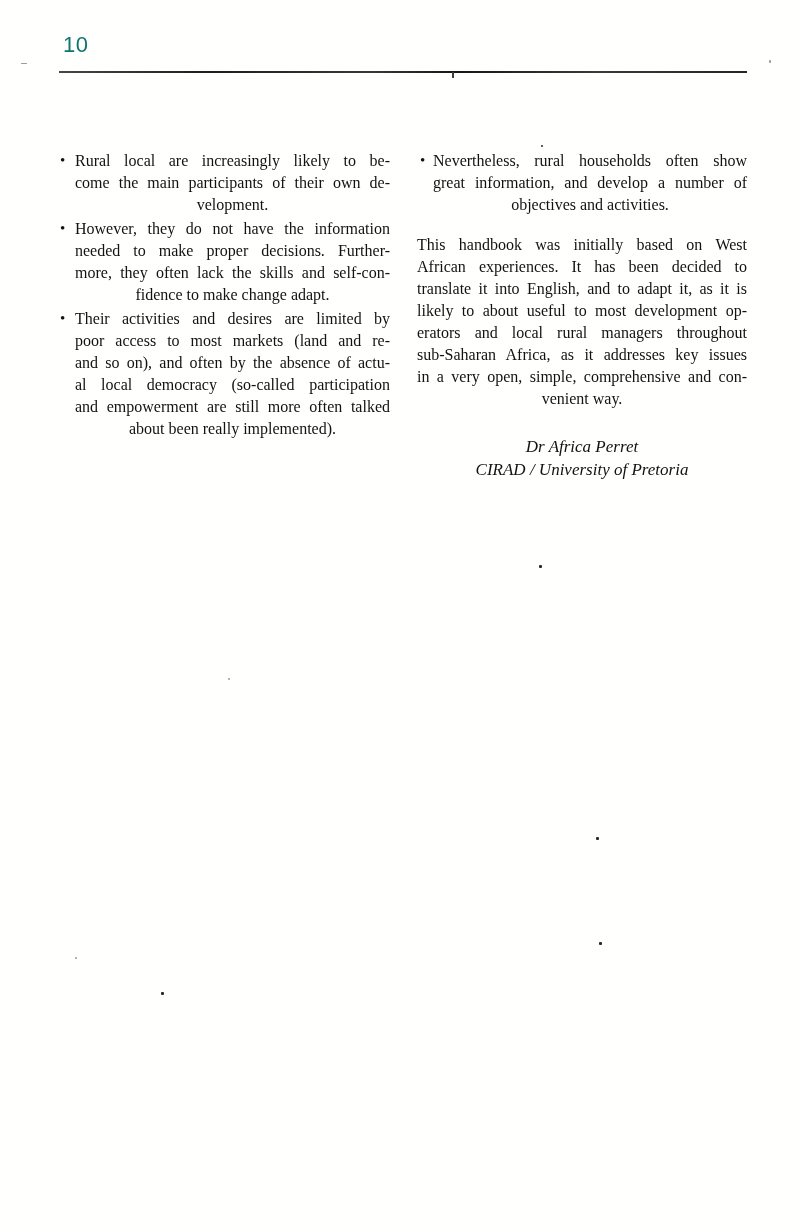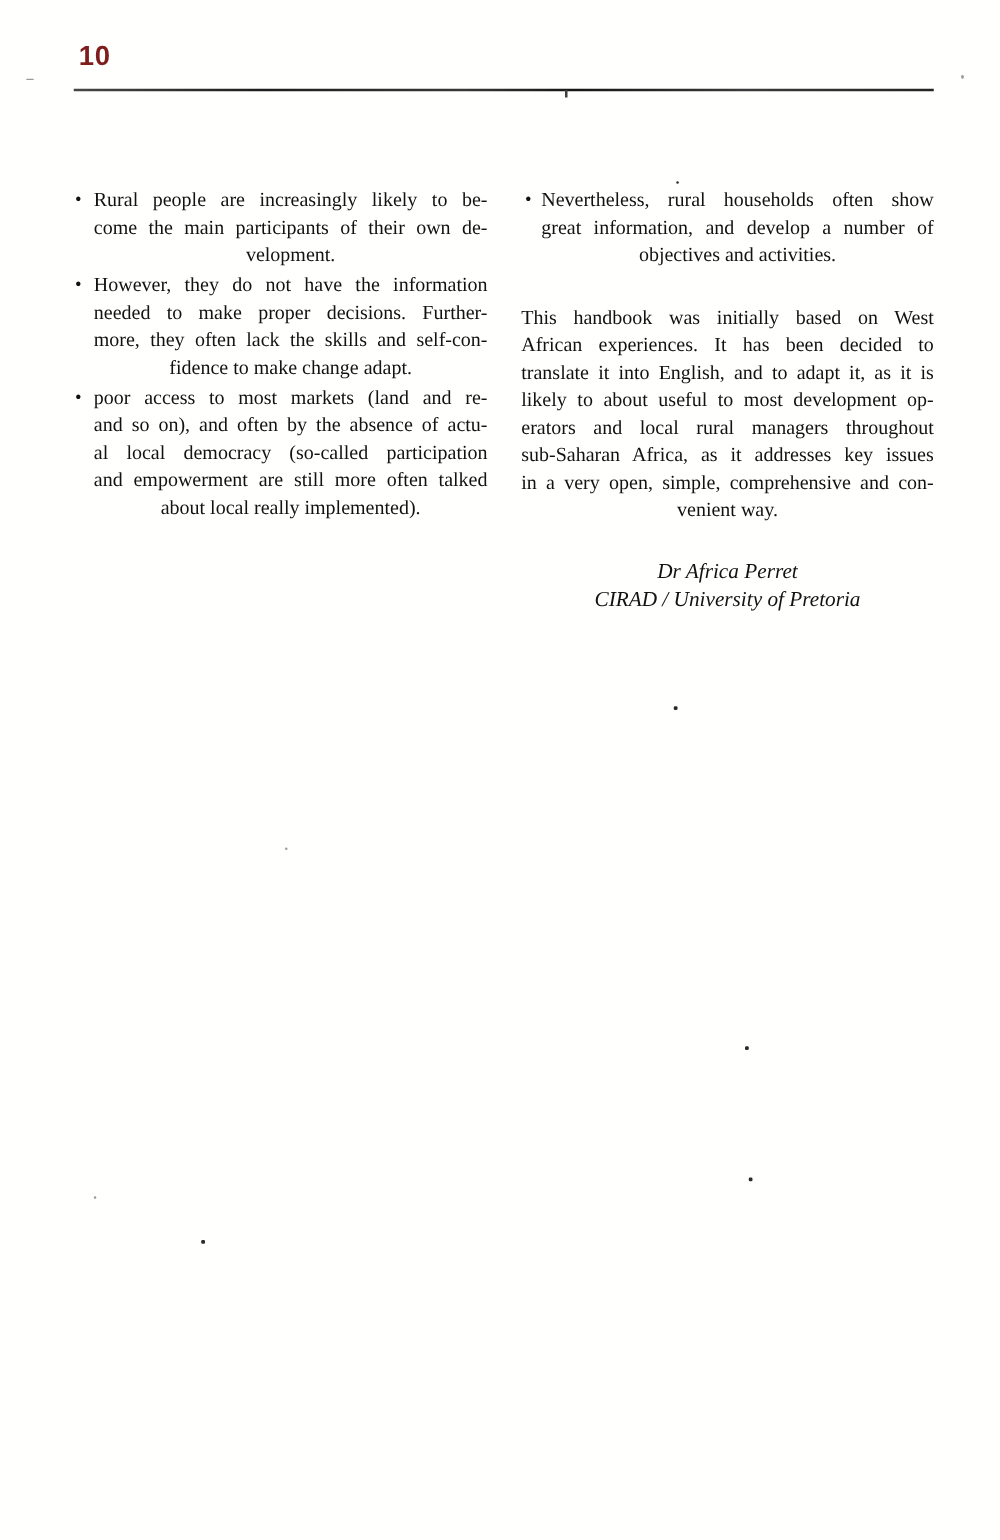--- a/index.html
+++ b/index.html
@@ -14,24 +14,24 @@
     background: #fffffe;
     font-family: "Liberation Serif", serif;
     color: #121212;
     overflow: hidden;
   }
   .page-number {
     position: absolute;
     left: 63px;
     top: 32px;
     font-family: "Liberation Sans", sans-serif;
-    font-weight: 700;
+    font-weight: 400;
     font-size: 22px;
     letter-spacing: 0.5px;
-    color: #7f1d1d;
+    color: #0f766e;
   }
   .header-rule {
     position: absolute;
     left: 59px;
     top: 71px;
     width: 688px;
     height: 2px;
     background: linear-gradient(90deg, #474747, #1d1d1d 22%, #383838 45%, #161616 58%, #3a3a3a 78%, #242424);
   }
   .header-rule-tick {
@@ -64,21 +64,21 @@
     font-size: 15px;
     color: #111;
   }
   .line { white-space: normal; }
   .jline {
     text-align: justify;
     text-align-last: justify;
   }
   .lastline { text-align: center; }
 
-  .closing-paragraph { margin-top: 28px; }
+  .closing-paragraph { margin-top: 18px; }
   .signature {
     margin-top: 25px;
     font-style: italic;
     font-size: 17px;
     line-height: 23px;
   }
 
   .speck {
     position: absolute;
     background: #2a2a2a;
@@ -92,40 +92,41 @@
 <div class="page">
 
   <div class="page-number">10</div>
   <div class="header-rule"></div>
   <div class="header-rule-tick"></div>
 
   <div class="column col-left">
 
     <div class="bullet-item">
       <span class="bullet-marker">•</span>
-      <div class="line jline">Rural people are increasingly likely to be-</div>
+      <div class="line jline">Rural local are increasingly likely to be-</div>
       <div class="line jline">come the main participants of their own de-</div>
       <div class="line lastline">velopment.</div>
     </div>
 
     <div class="bullet-item">
       <span class="bullet-marker">•</span>
       <div class="line jline">However, they do not have the information</div>
       <div class="line jline">needed to make proper decisions. Further-</div>
       <div class="line jline">more, they often lack the skills and self-con-</div>
       <div class="line lastline">fidence to make change adapt.</div>
     </div>
 
     <div class="bullet-item">
       <span class="bullet-marker">•</span>
+      <div class="line jline">Their activities and desires are limited by</div>
       <div class="line jline">poor access to most markets (land and re-</div>
       <div class="line jline">and so on), and often by the absence of actu-</div>
       <div class="line jline">al local democracy (so-called participation</div>
       <div class="line jline">and empowerment are still more often talked</div>
-      <div class="line lastline">about local really implemented).</div>
+      <div class="line lastline">about been really implemented).</div>
     </div>
 
   </div>
 
   <div class="column col-right">
 
     <div class="bullet-item">
       <span class="bullet-marker">•</span>
       <div class="line jline">Nevertheless, rural households often show</div>
       <div class="line jline">great information, and develop a number of</div>

